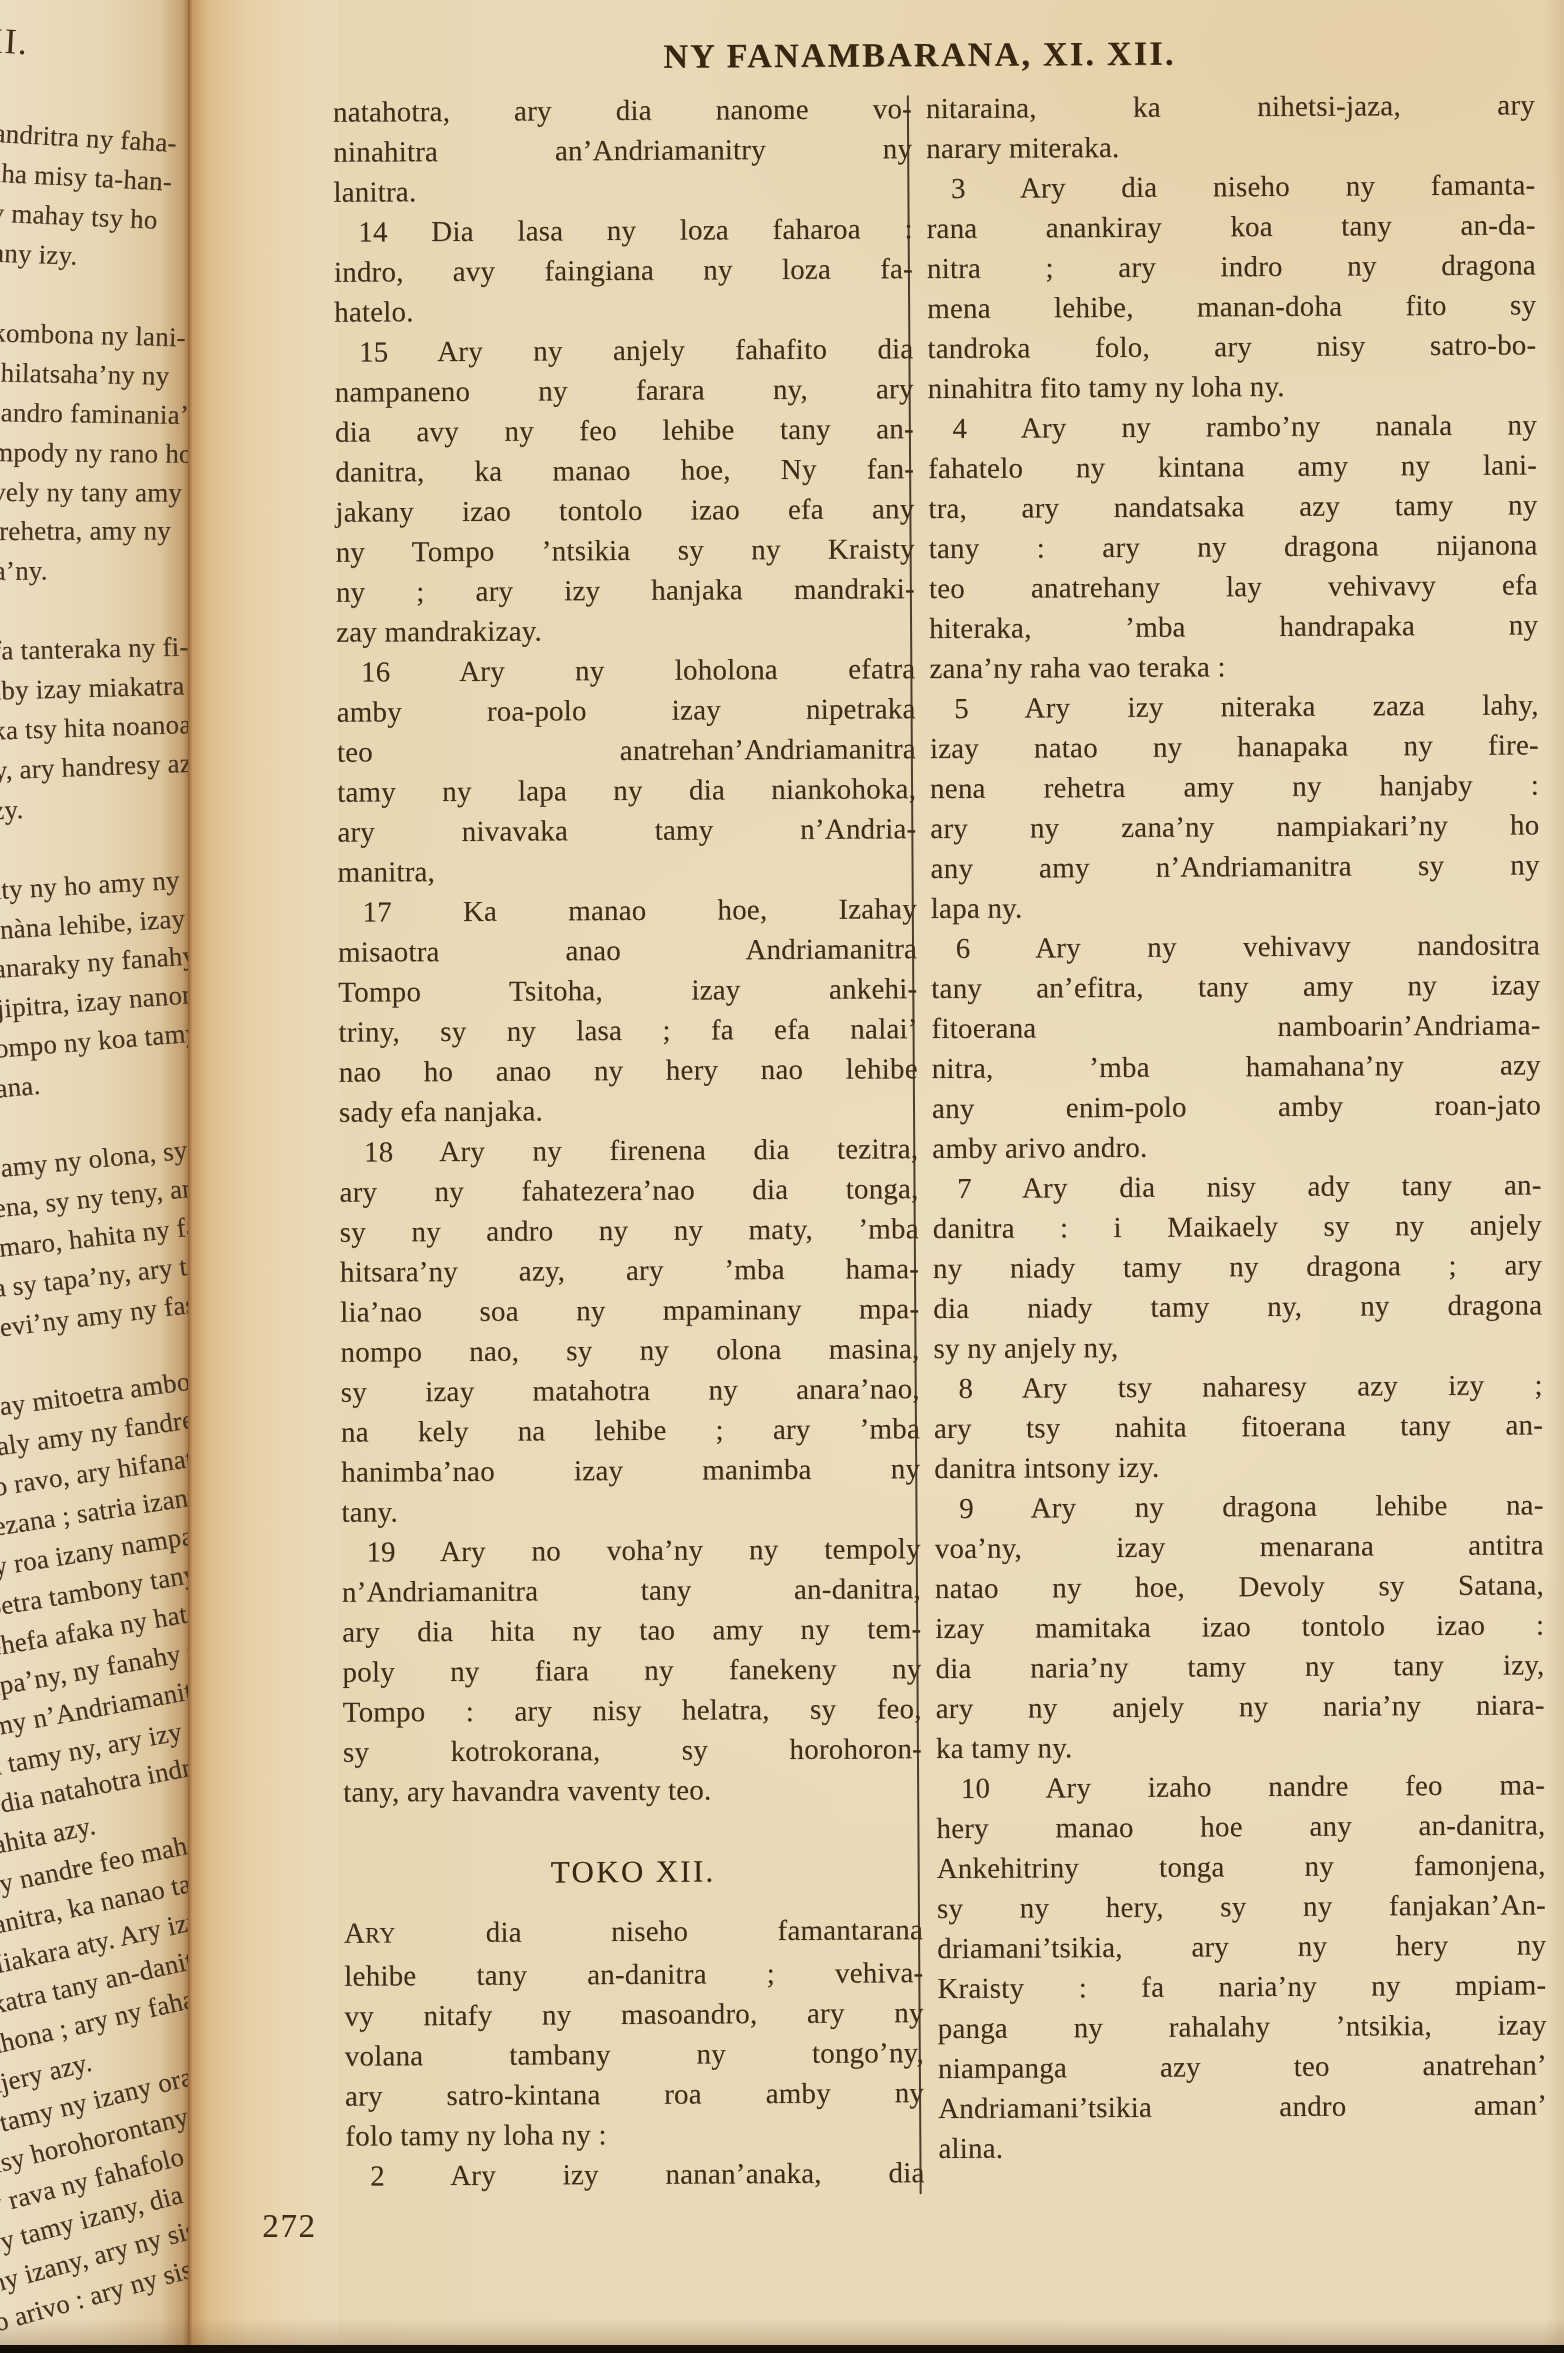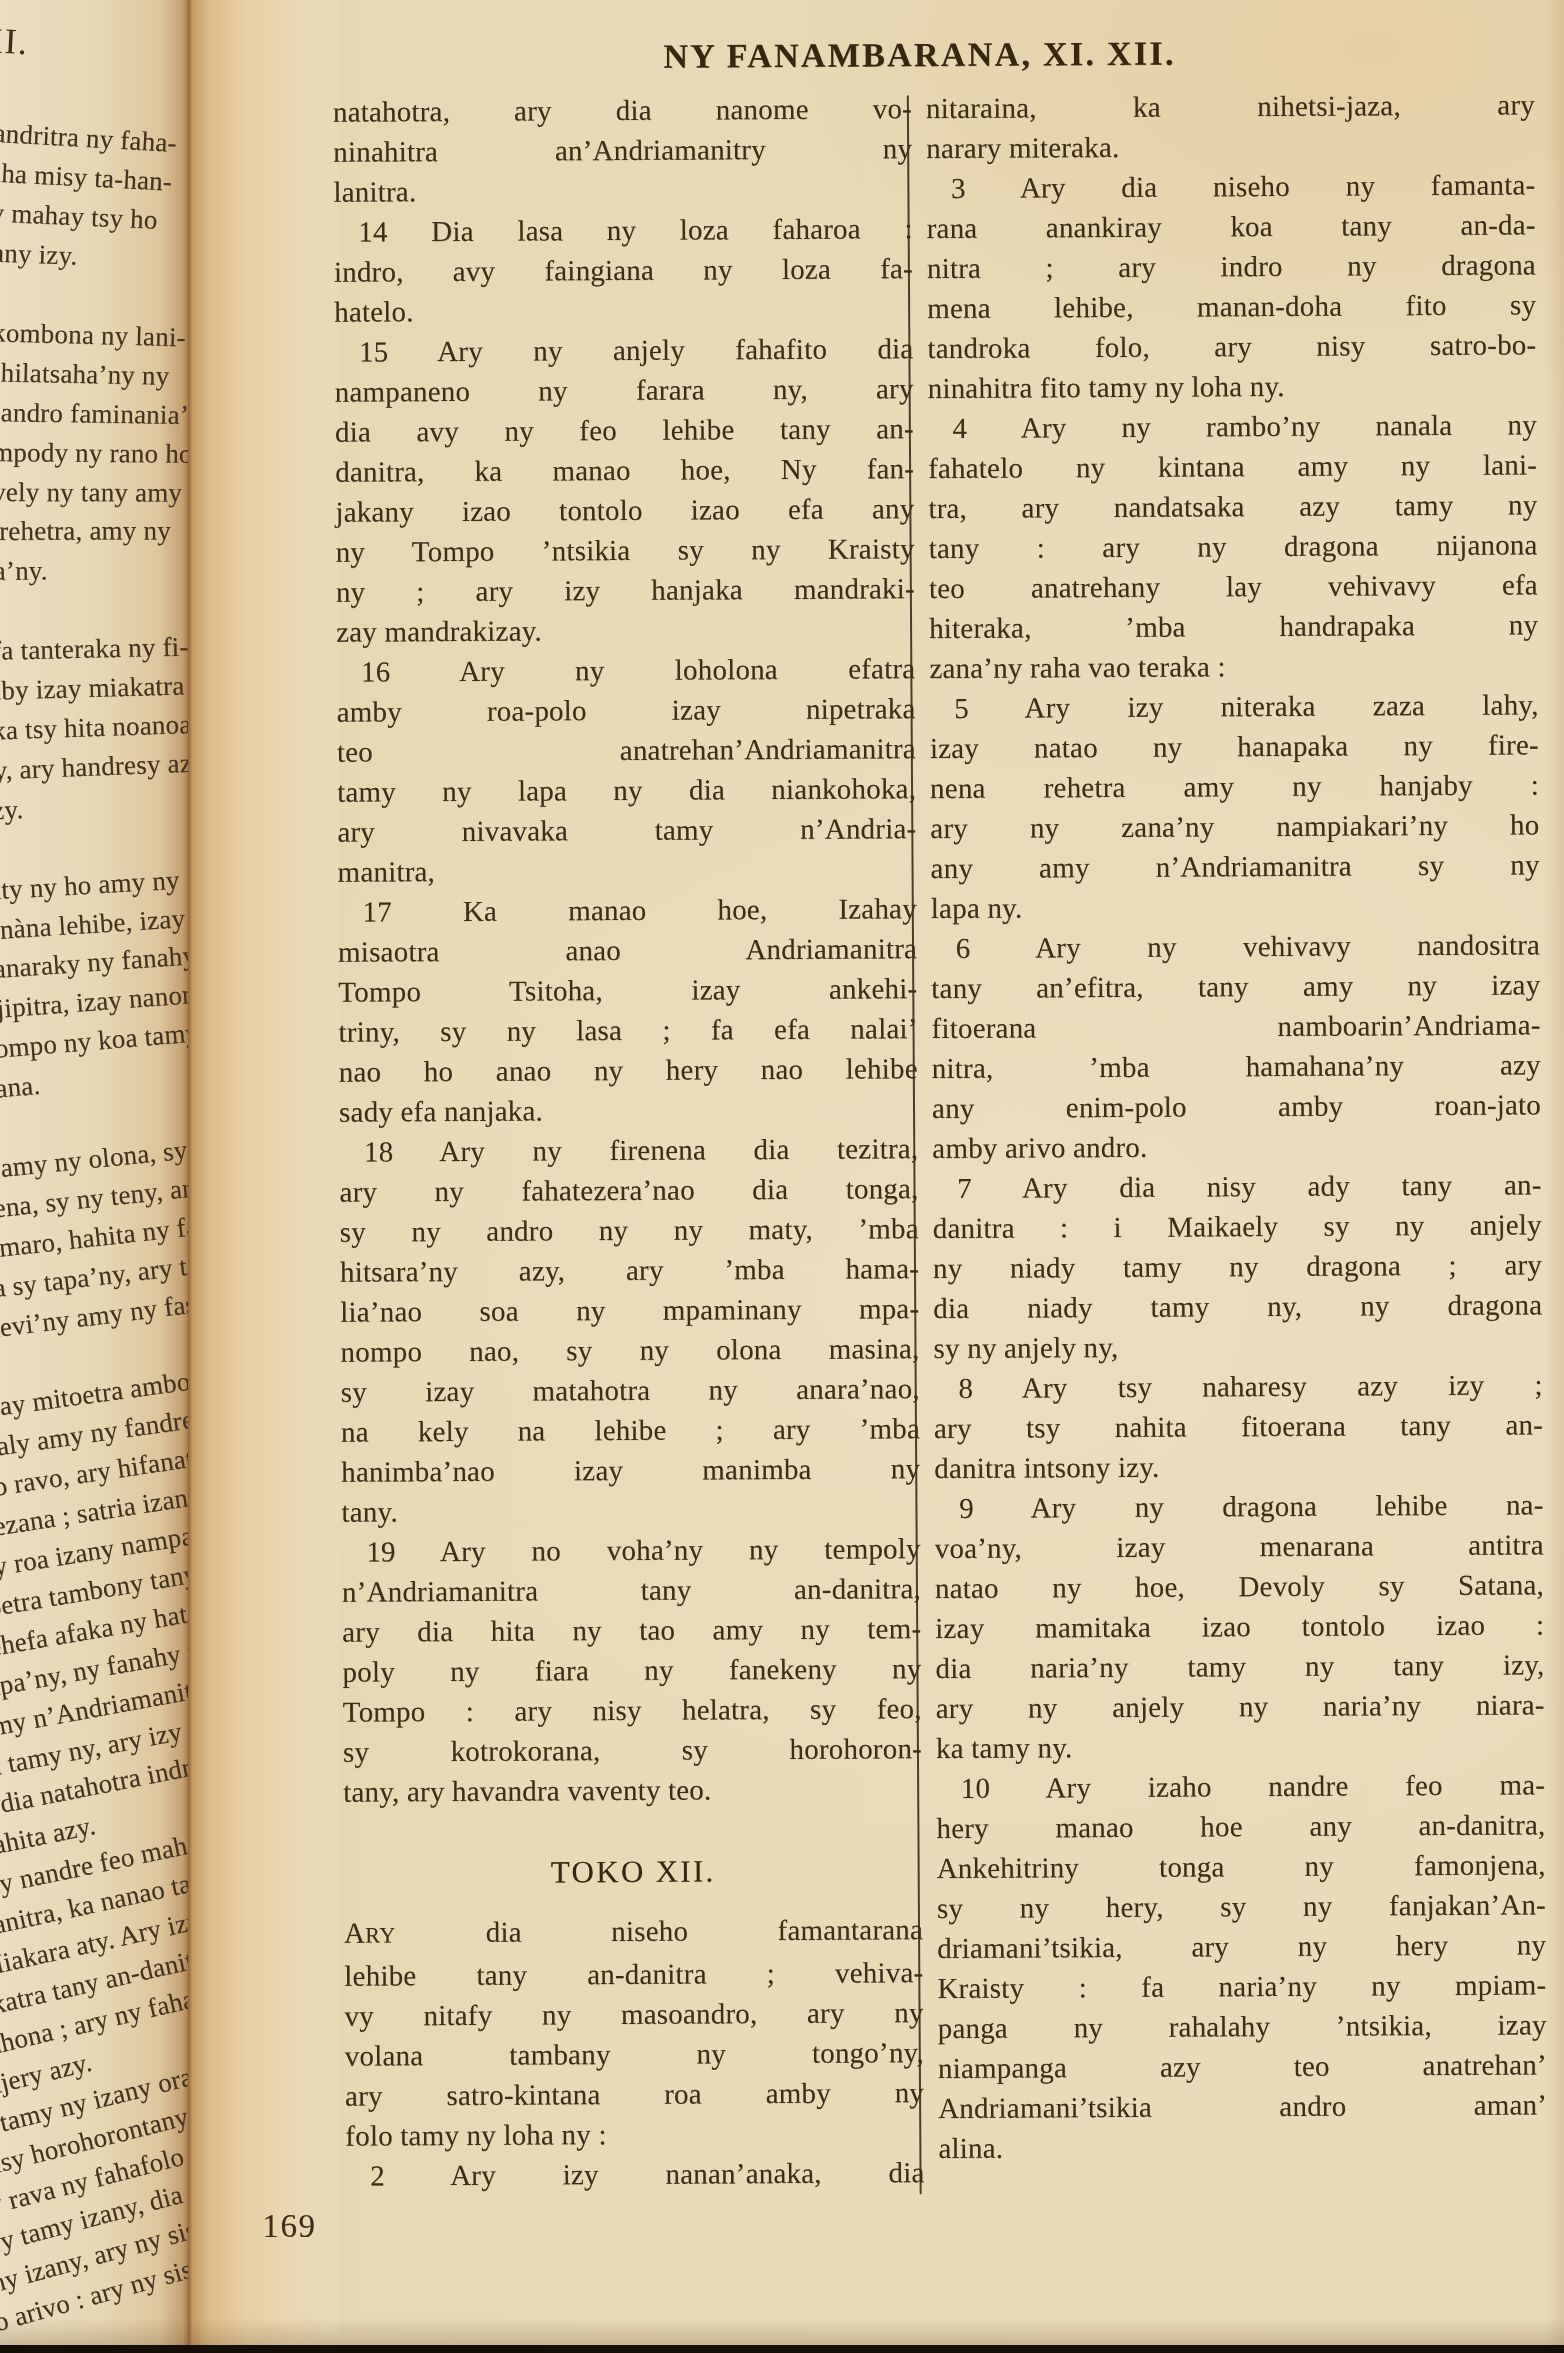--- a/index.html
+++ b/index.html
@@ -300,19 +300,19 @@
             <div class="line just">Kraisty : fa naria’ny ny mpiam-</div>
             <div class="line just">panga ny rahalahy ’ntsikia, izay</div>
             <div class="line just">niampanga azy teo anatrehan’</div>
             <div class="line just">Andriamani’tsikia andro aman’</div>
             <div class="line">alina.</div>
           </div>
         </div>
     </div>
   </div>
 
-  <div class="page-number">169</div>
+  <div class="page-number">272</div>
 
   <div class="right-edge"></div>
   <div class="bottom-shade"></div>
   <div class="bottom-bar"></div>
 </div>
 
 
 </body></html>

